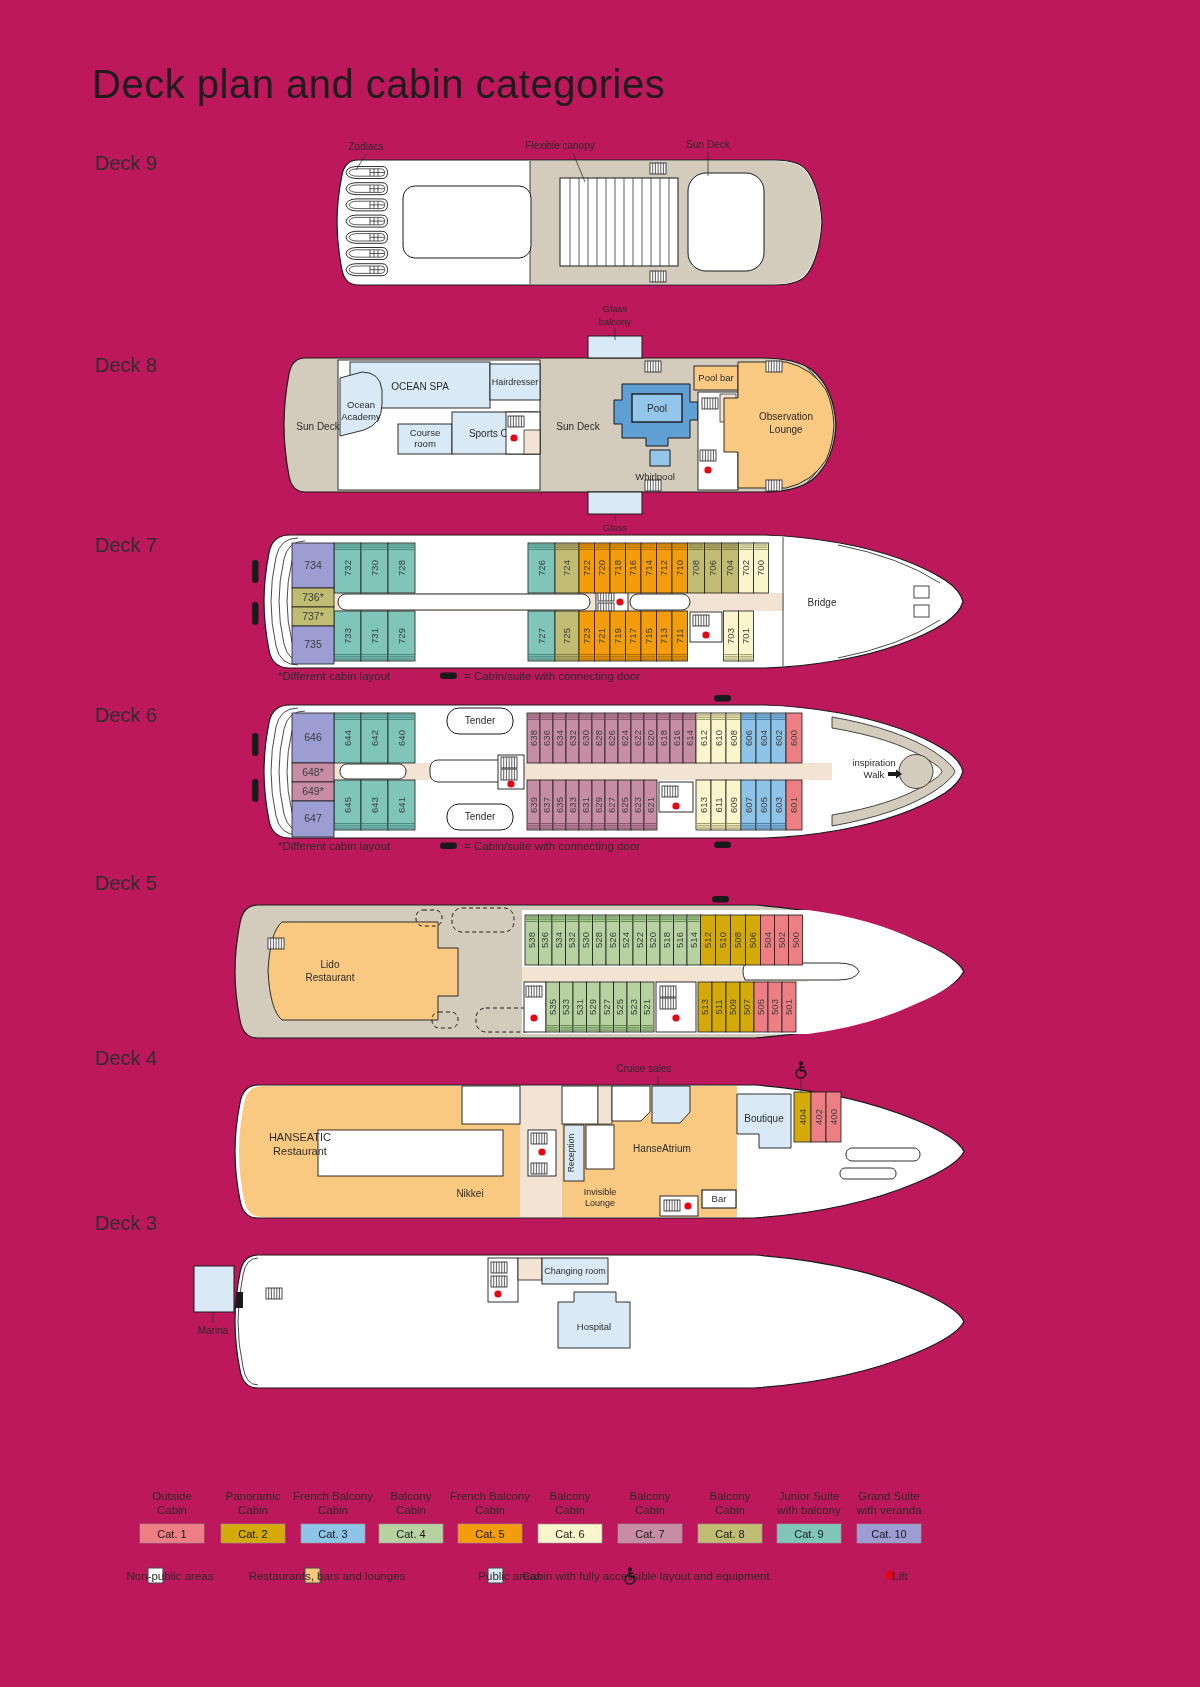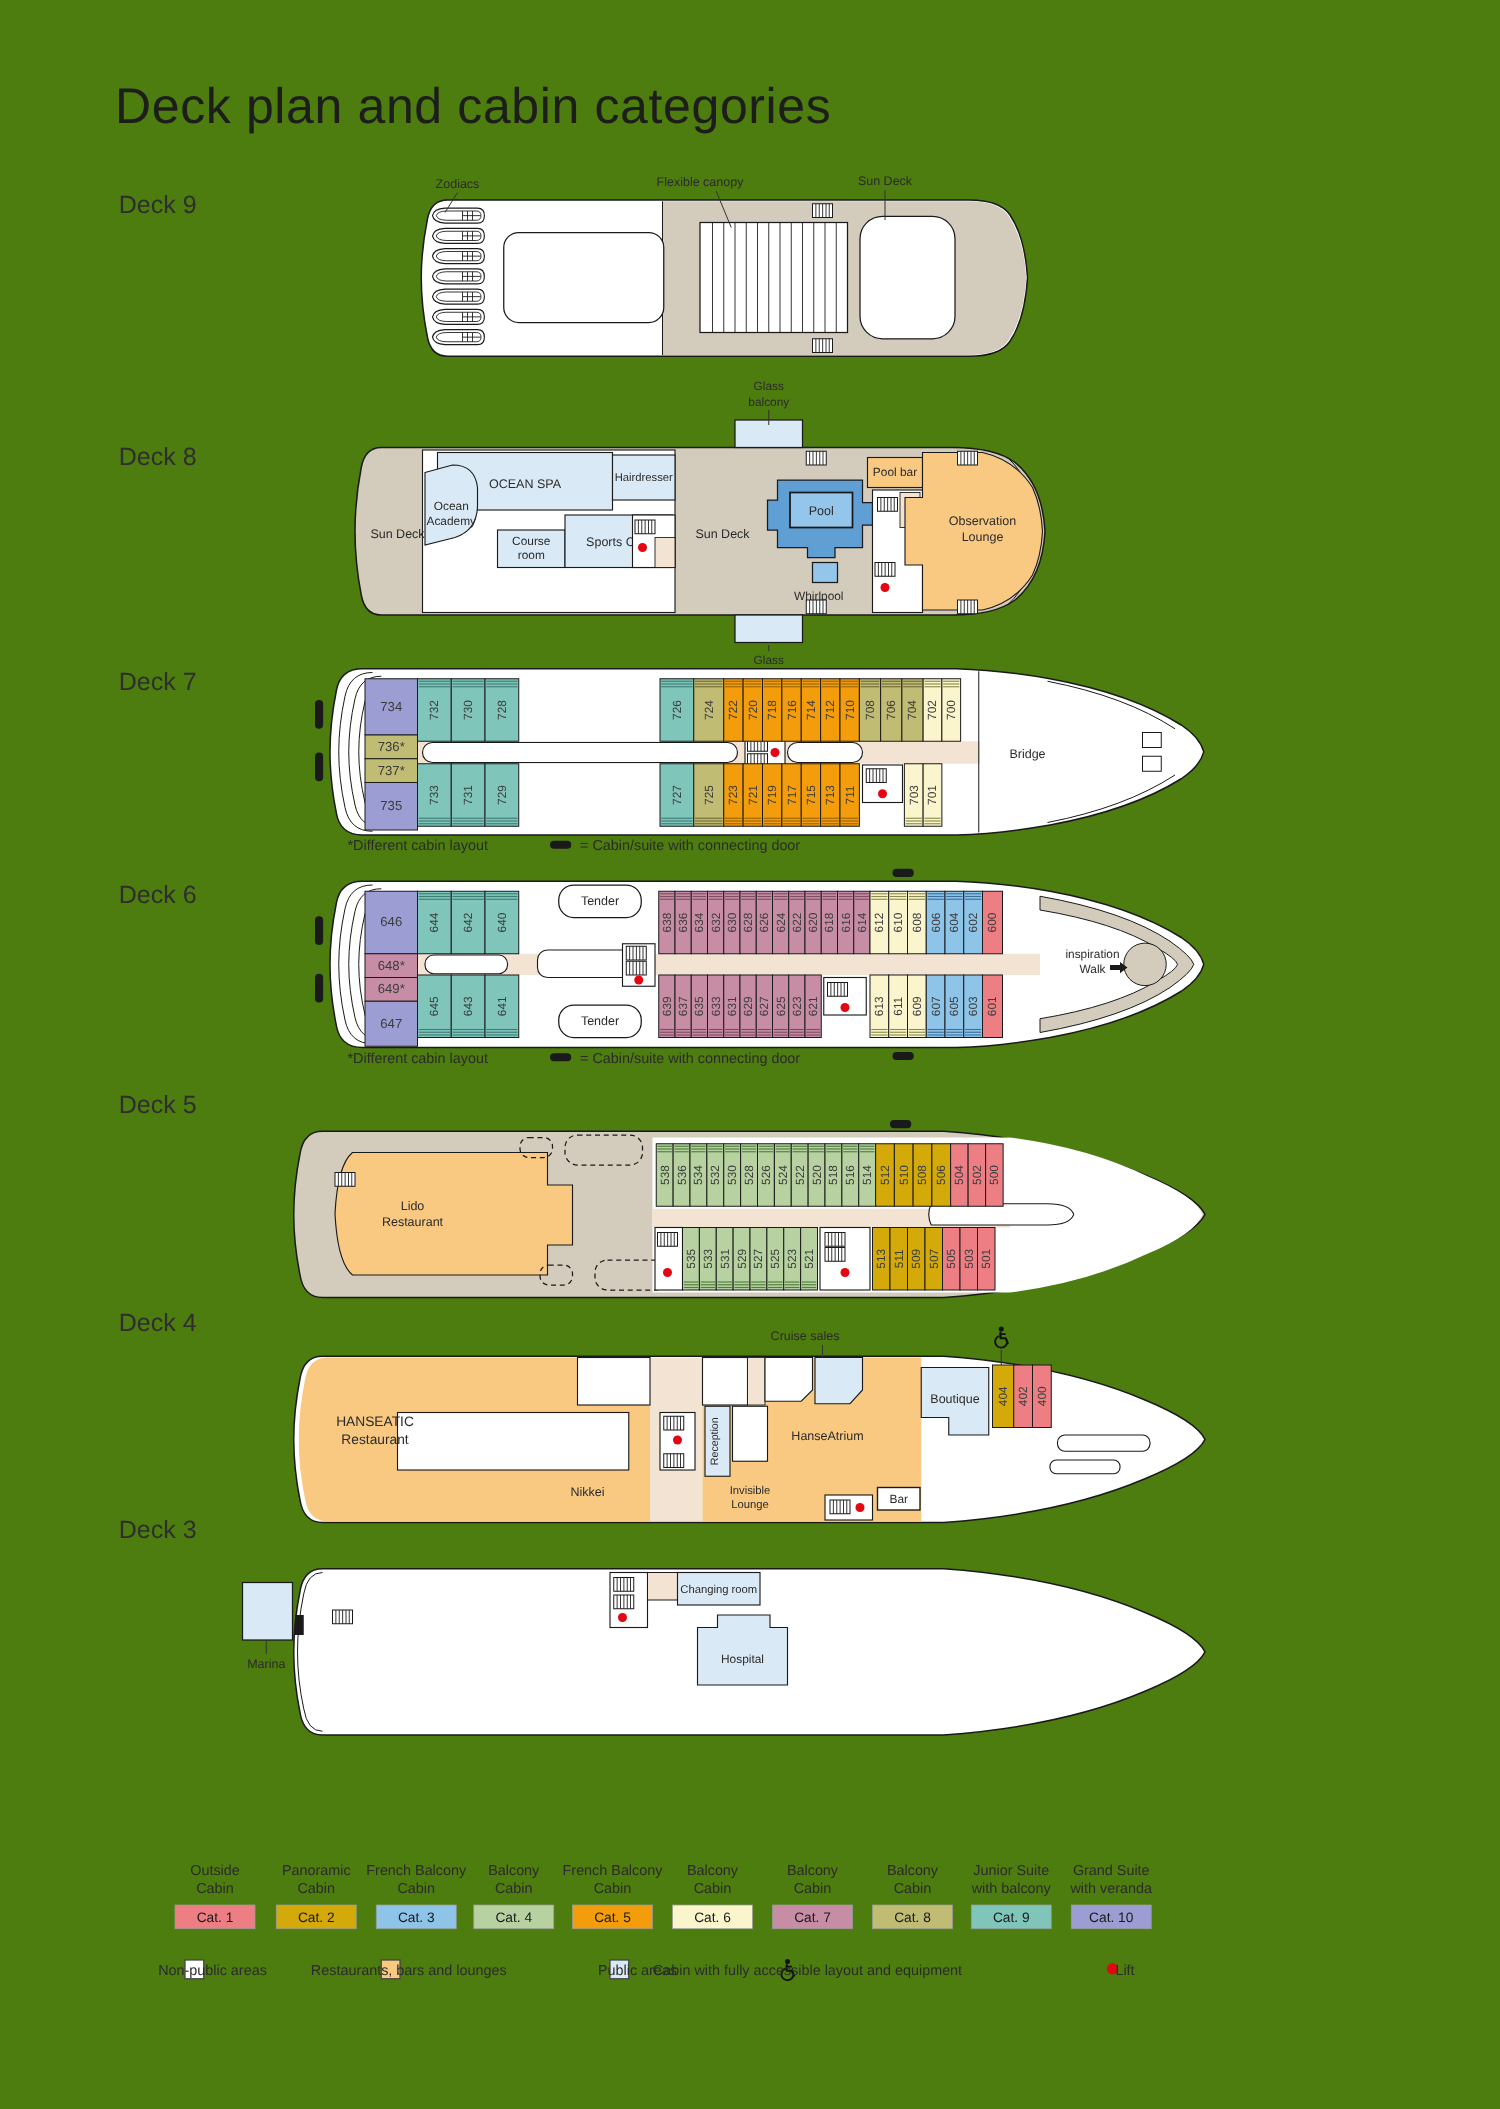--- a/index.html
+++ b/index.html
@@ -1,16 +1,16 @@
 <!DOCTYPE html>
 <html><head>
 <meta charset="utf-8">
 <style>
   html,body{margin:0;padding:0;background:#fff;}
-  .page{width:1200px;height:1687px;position:relative;background:#4d7c0f;overflow:hidden;}
+  .page{width:1200px;height:1687px;position:relative;background:#be185d;overflow:hidden;}
   svg{display:block;}
   text{font-family:"Liberation Sans",sans-serif;}
   .title{font-size:40px;fill:#1d1d1b;letter-spacing:.5px;}
   .deck{font-size:20px;fill:#2e2e2e;}
   .lbl{font-size:10.5px;fill:#2b2b2b;text-anchor:middle;}
   .s85{font-size:8.5px}.s9{font-size:9px}.s95{font-size:9.5px}.s10{font-size:10px}.s11{font-size:11px}.s115{font-size:11.5px}
   .start{text-anchor:start;}
   .cnum{font-size:9.5px;fill:#3c3c3c;text-anchor:middle;}
   .big{font-size:10.5px;}
   .leg{font-size:11.5px;fill:#2b2b2b;text-anchor:middle;}

